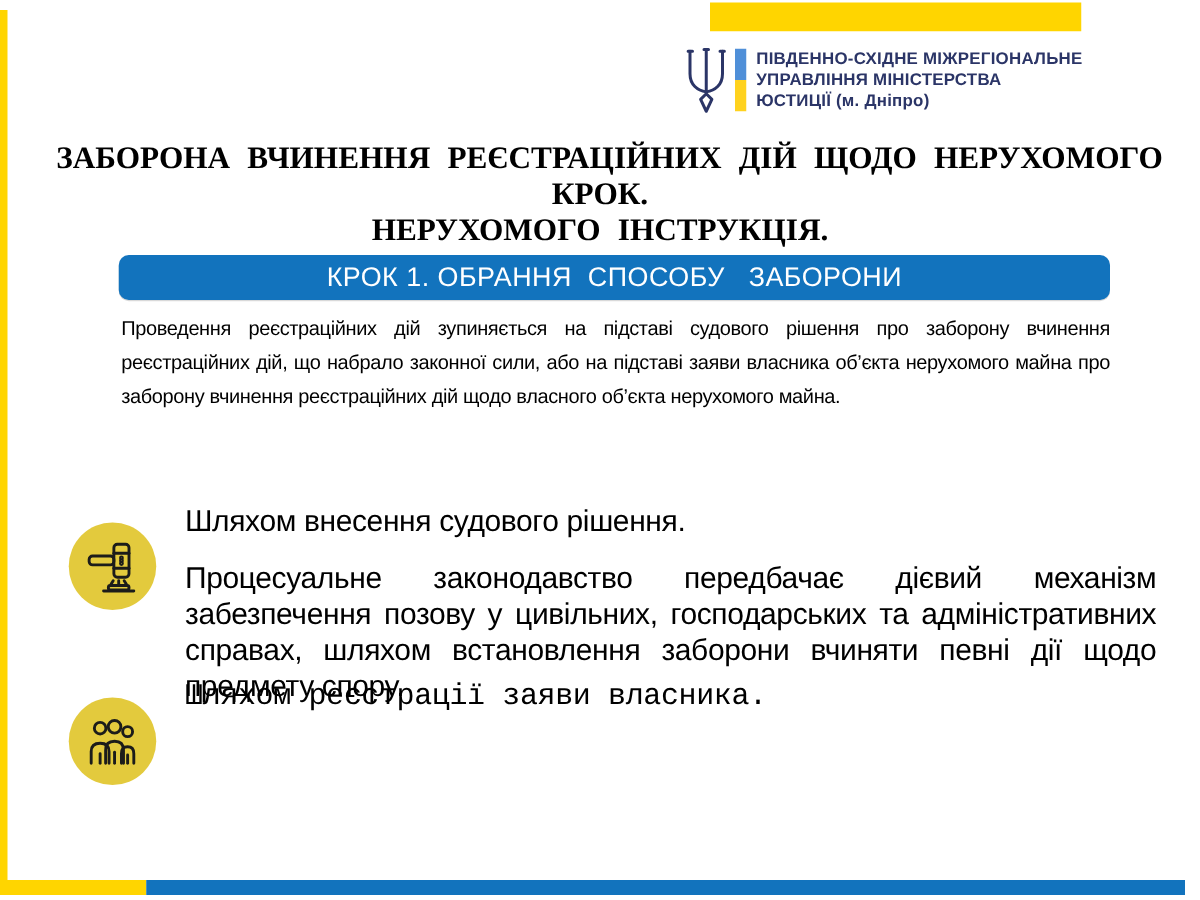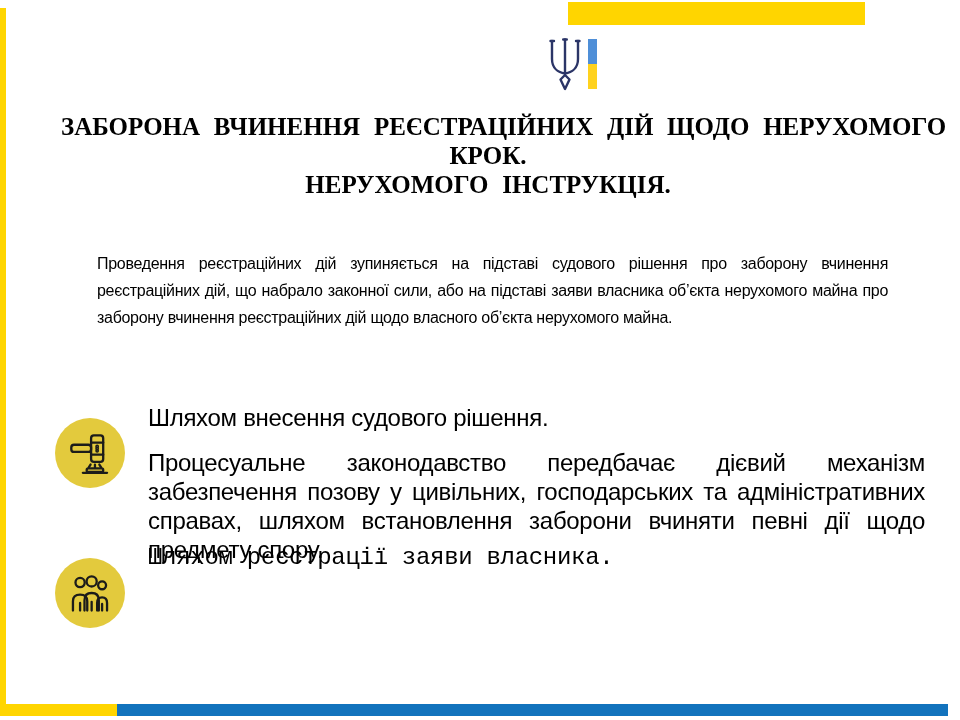--- a/index.html
+++ b/index.html
@@ -20,21 +20,21 @@
   .flag-stripe { width:9px; height:50px; margin:3px 8px 0 6px; display:flex; flex-direction:column; }
   .flag-stripe .b { flex:1; background:#4f8fd8; }
   .flag-stripe .y { flex:1; background:#ffd21e; }
   .org-name { padding-top:2px; font-weight:bold; font-size:13.5px; line-height:17px;
               color:#2b3567; letter-spacing:0.2px; }
 
   
   .title { position:absolute; left:45px; top:112px; width:870px; text-align:center;
            font-family:"Liberation Serif", serif; font-weight:bold; font-size:25px;
            line-height:29px; word-spacing:0.3em; }
-  .title .t-line { white-space:nowrap;margin-left:16px; }
+  .title .t-line { white-space:nowrap; }
 
   
   .banner { position:absolute; left:95px; top:204px; width:793px; height:36px;
             background:#1273bd; border-radius:8px; box-shadow:0 1px 0 rgba(0,0,0,.15);
             display:flex; align-items:center; justify-content:center;
             color:#ffffff; font-size:21.5px; letter-spacing:0.4px; white-space:pre; }
 
   
   .intro { position:absolute; left:97px; top:250px; width:791px;
            font-size:16px; line-height:27px; letter-spacing:-0.3px; text-align:justify; }
@@ -65,28 +65,36 @@
         <path d="M30 4 v18 c0 9 -6 13.5 -13 14.5"></path>
         <path d="M17 2.5 v34"></path>
         <path d="M2.5 4 h3.5 M28 4 h3.5 M15.2 2.5 h3.6"></path>
         <path d="M17 38 l4.5 4.5 L17 52 l-4.5 -9.5 z"></path>
       </g>
     </svg>
     <div class="flag-stripe">
       <div class="b"></div>
         <div class="y"></div>
     </div>
+    <div class="org-name">
+      <div>ПІВДЕННО-СХІДНЕ МІЖРЕГІОНАЛЬНЕ</div>
+      <div>УПРАВЛІННЯ МІНІСТЕРСТВА</div>
+      <div>ЮСТИЦІЇ (м. Дніпро)</div>
+    </div>
   </div>
 
   <div class="title">
     <div class="t-line">ЗАБОРОНА  ВЧИНЕННЯ  РЕЄСТРАЦІЙНИХ  ДІЙ  ЩОДО  НЕРУХОМОГО</div>
     <div class="t-line">КРОК.</div>
     <div class="t-line">НЕРУХОМОГО  ІНСТРУКЦІЯ.</div>
   </div>
 
+  <div class="banner">
+    <span>КРОК 1. ОБРАННЯ  СПОСОБУ   ЗАБОРОНИ</span>
+  </div>
 
   <div class="intro">Проведення реєстраційних дій зупиняється на підставі судового рішення про заборону вчинення реєстраційних дій, що набрало законної сили, або на підставі заяви власника об’єкта нерухомого майна про заборону вчинення реєстраційних дій щодо власного об’єкта нерухомого майна.</div>
 
   <div class="icon-circle" id="method-1-icon">
     <svg viewBox="0 0 40 40" width="44" height="44">
       <g fill="none" stroke="#1c1c1a" stroke-width="2.1" stroke-linecap="round" stroke-linejoin="round">
         <rect x="3" y="12.5" width="18" height="6.5" rx="2.5"></rect>
         <rect x="21" y="4" width="11" height="24" rx="2.5"></rect>
         <line x1="21" y1="10.5" x2="32" y2="10.5"></line>
         <line x1="21" y1="21.5" x2="32" y2="21.5"></line>

